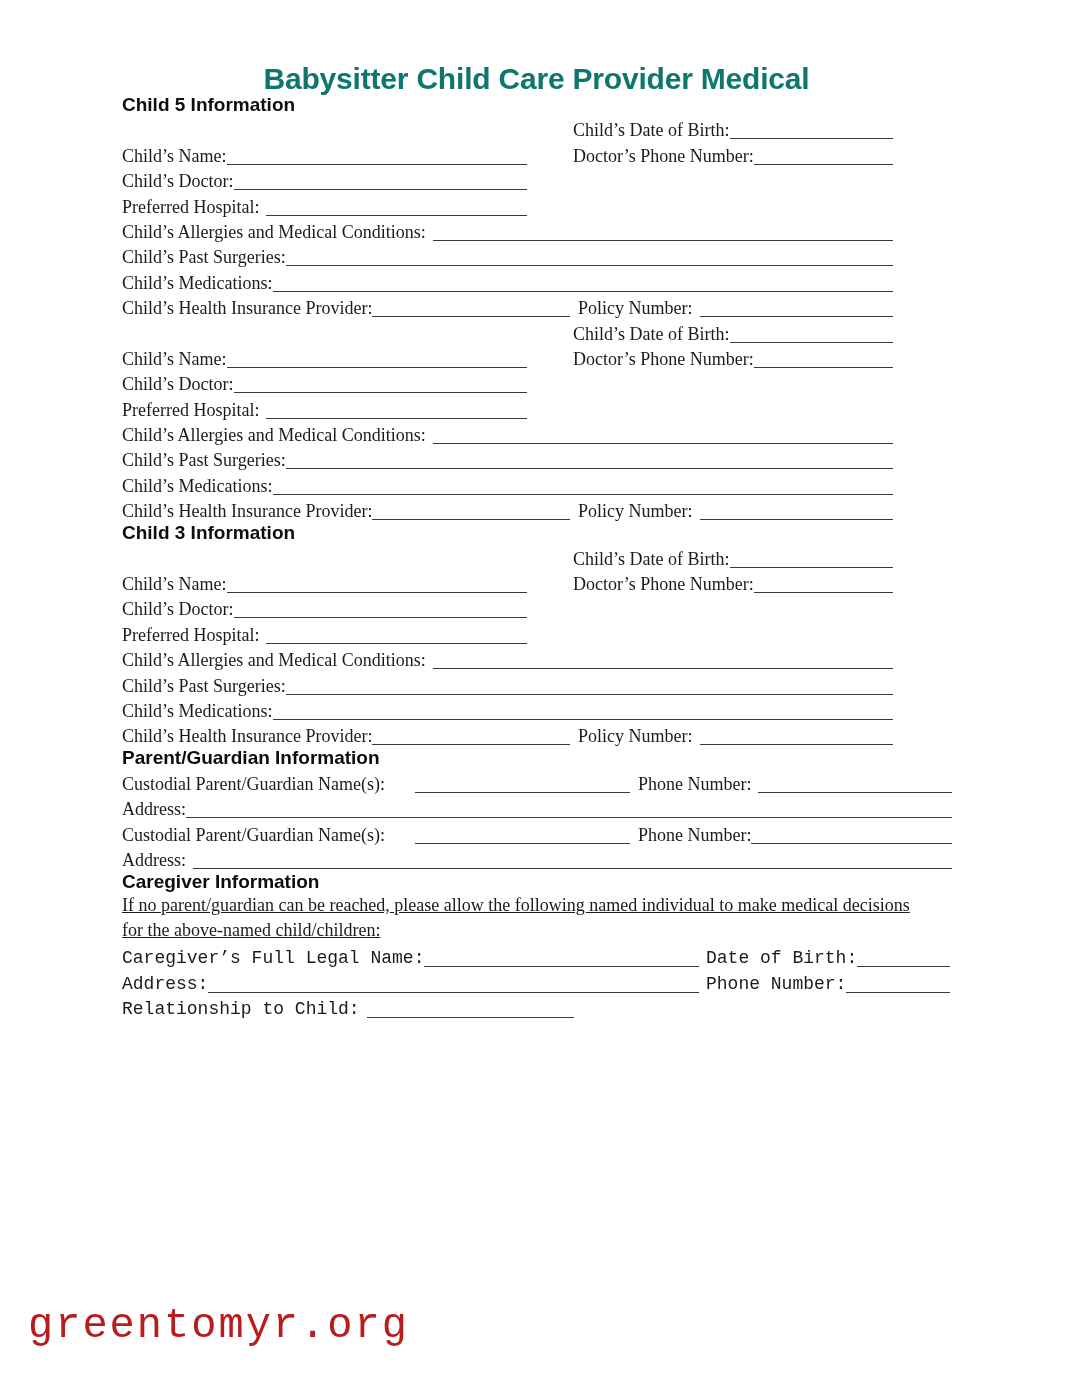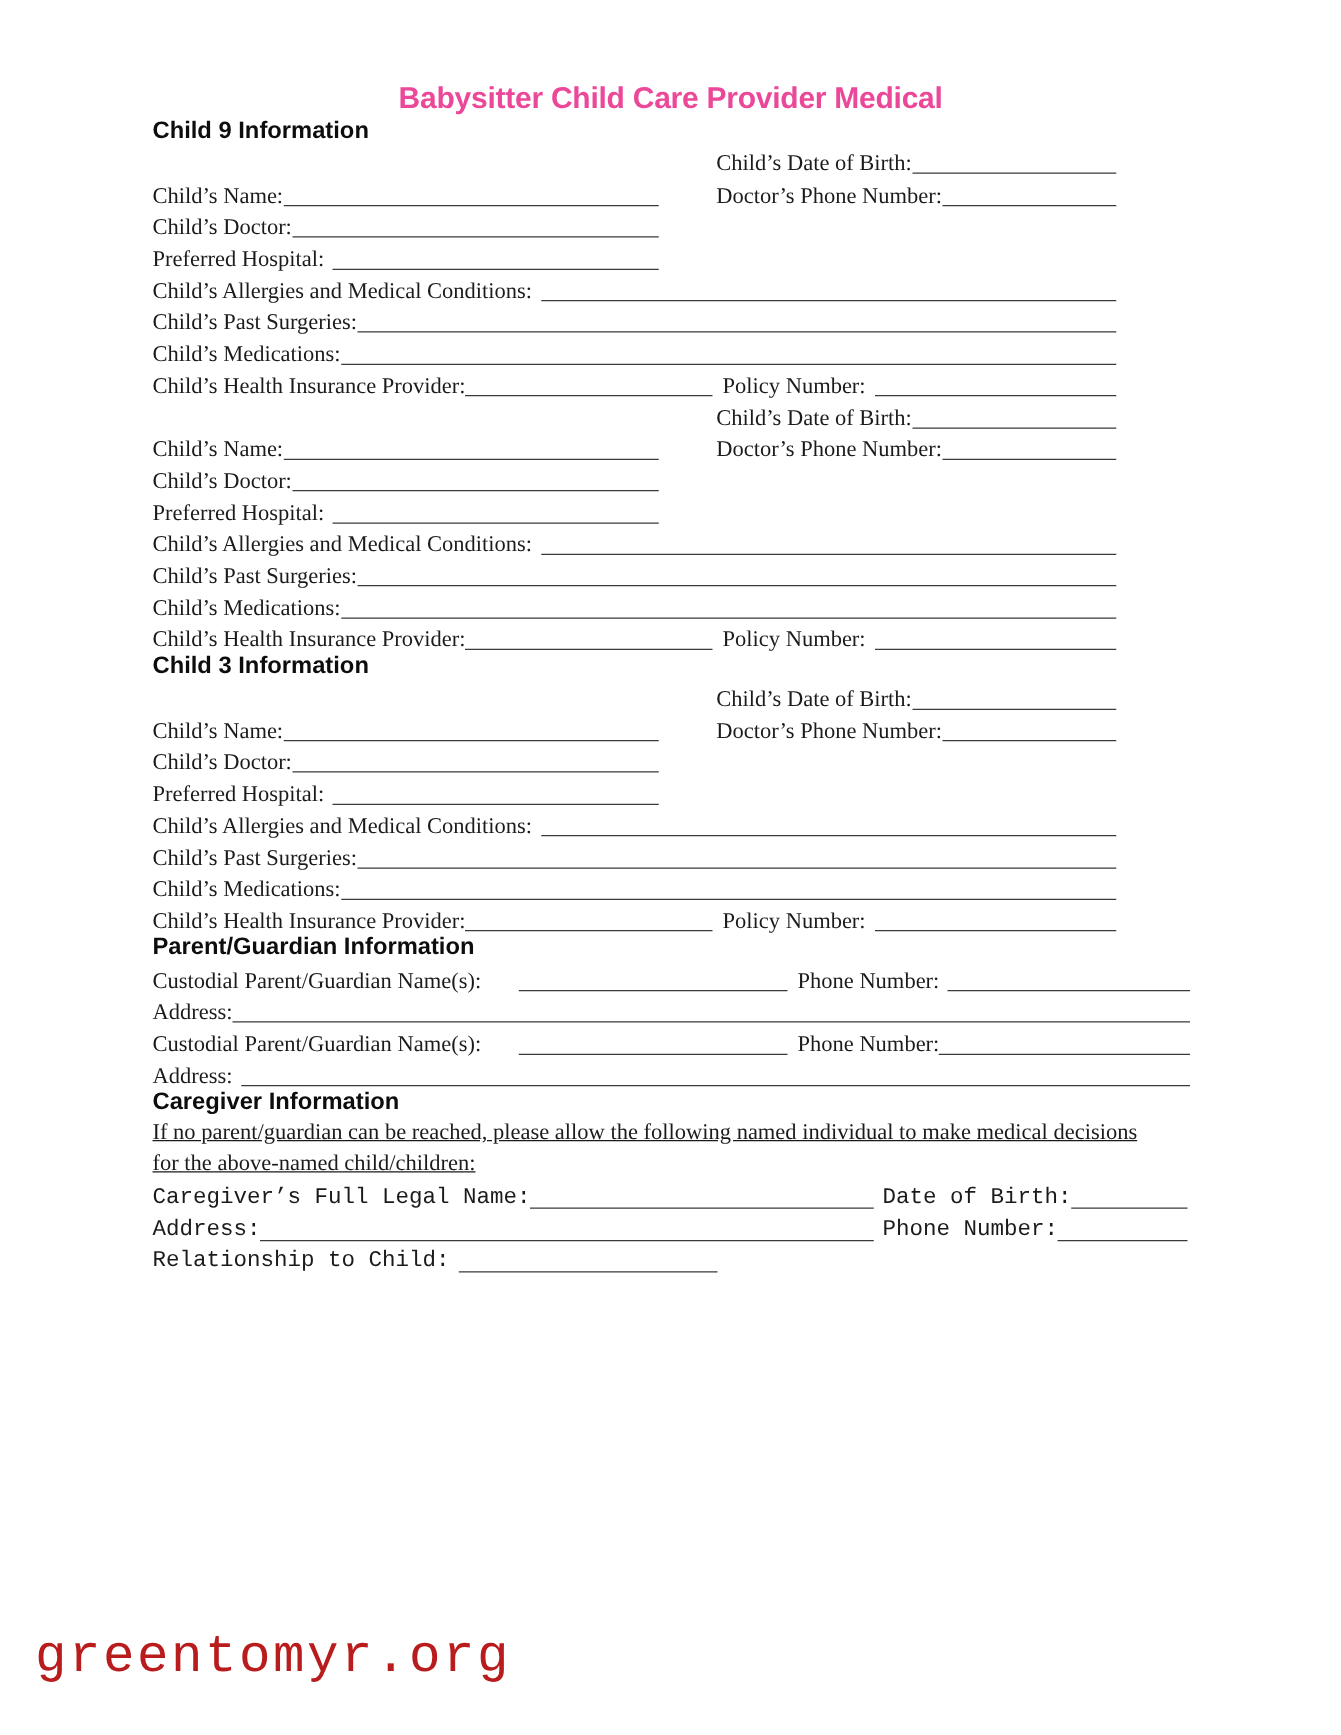--- a/index.html
+++ b/index.html
@@ -13,24 +13,24 @@
   }
   .page{
     position:absolute;left:0;top:0;width:1073px;height:1388px;
   }
   
   .title{
     margin-top:64px;
     text-align:center;
     font-family:"Liberation Sans", sans-serif;
     font-weight:bold;
-    font-size:24px;
+    font-size:30px;
     line-height:30px;
     letter-spacing:-0.2px;
-    color:#ec4899;
+    color:#0f766e;
   }
   .valid-row{
     margin-top:5px;
     display:flex;
     justify-content:center;
     align-items:flex-end;
     font-size:18px;
     height:25px;
   }
   .vline{
@@ -117,21 +117,21 @@
 <div class="page">
 
   <div class="title">
     <div>Babysitter Child Care Provider Medical</div>
   </div>
 
 
   <div class="content">
 
     <section class="child-sec">
-      <h2 class="h mt21">Child 9 Information</h2>
+      <h2 class="h mt21">Child 5 Information</h2>
       <div class="row">
         <div class="sp451"></div>
         <div class="cell flex1">
           <span class="lab">Child’s Date of Birth:</span>
           <span class="line"></span>
         </div>
       </div>
       <div class="row">
         <div class="cell w405">
           <span class="lab">Child’s Name:</span>

